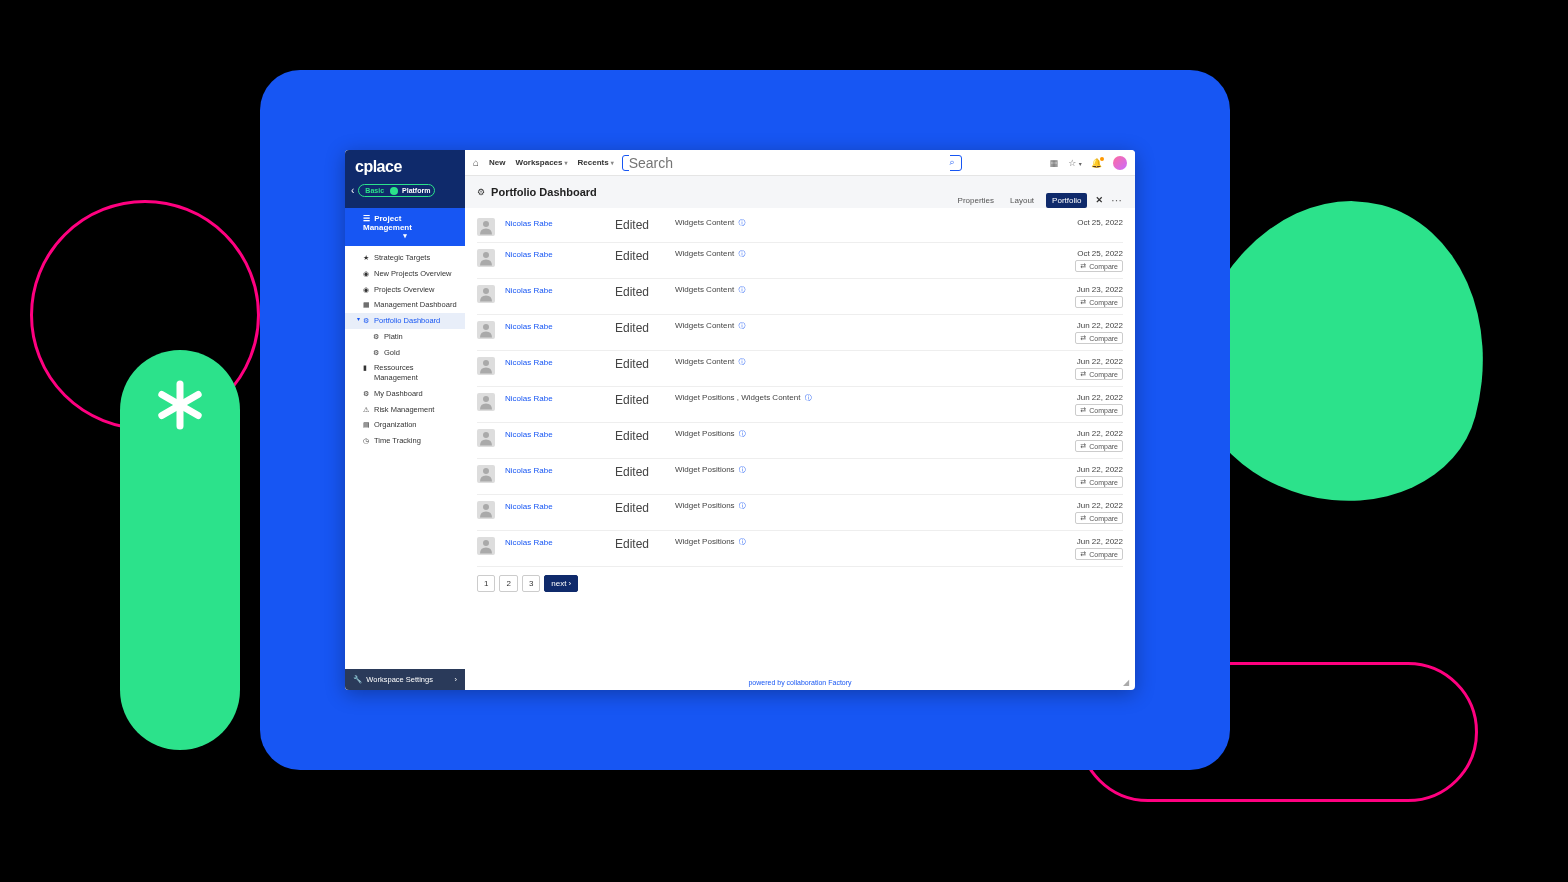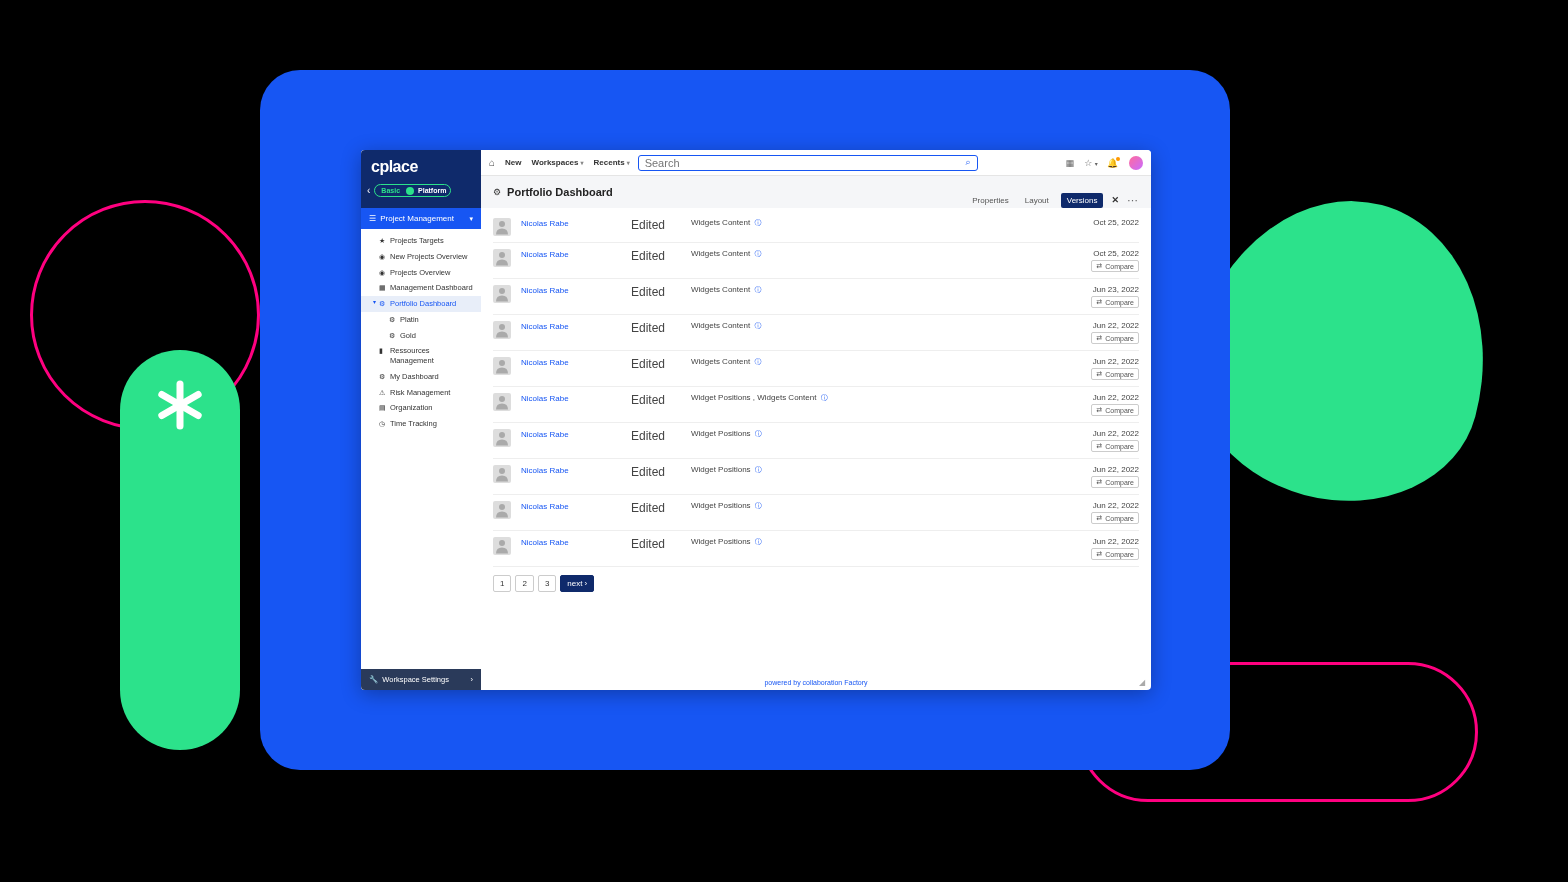--- a/index.html
+++ b/index.html
@@ -10,34 +10,34 @@
 .bg-asterisk { position: absolute; left: 145px; top: 370px; width: 70px; height: 70px; z-index: 2; }
 .bg-asterisk svg { width: 100%; height: 100%; }
 .bg-oval-pink-left { position: absolute; left: 30px; top: 200px; width: 230px; height: 230px; border: 3px solid #ff0080; border-radius: 50%; z-index: 0; }
 .bg-blob-green-right { position: absolute; right: 80px; top: 200px; width: 290px; height: 300px; background: #2ce28b; border-radius: 50% 50% 50% 50% / 60% 60% 40% 40%; z-index: 1; transform: rotate(15deg); }
 .bg-pill-pink-right { position: absolute; right: 90px; bottom: 80px; width: 400px; height: 140px; border: 3px solid #ff0080; border-radius: 80px; z-index: 2; }
 
 
 .blue-container { position: absolute; left: 260px; top: 70px; width: 970px; height: 700px; background: #1756f3; border-radius: 40px; z-index: 3; }
 
 
-.app-window { position: absolute; left: 361px; top: 150px; width: 790px; height: 540px; background: #fff; border-radius: 4px; overflow: hidden; z-index: 10; font-size: 9px; box-shadow: 0 4px 20px rgba(0,0,0,0.3); }
+.app-window { position: absolute; left: 345px; top: 150px; width: 790px; height: 540px; background: #fff; border-radius: 4px; overflow: hidden; z-index: 10; font-size: 9px; box-shadow: 0 4px 20px rgba(0,0,0,0.3); }
 
 
 .sidebar { position: absolute; left: 0; top: 0; width: 120px; height: 100%; background: #fff; }
 .sidebar-top { background: #0f2a6b; height: 58px; }
 .logo { color: #fff; font-size: 16px; font-weight: 600; padding: 8px 10px; letter-spacing: -0.5px; }
 .mode-toggle { display: flex; align-items: center; padding: 0 6px; gap: 4px; }
 .back-arrow { color: #fff; font-size: 10px; cursor: pointer; }
 .toggle-pill { display: flex; align-items: center; border: 1px solid #2ce28b; border-radius: 10px; padding: 1px 2px; gap: 2px; }
 .toggle-basic { color: #2ce28b; font-size: 7px; font-weight: bold; padding: 1px 4px; }
 .toggle-switch { width: 8px; height: 8px; background: #2ce28b; border-radius: 50%; }
 .toggle-platform { color: #fff; font-size: 7px; font-weight: bold; padding: 1px 2px; }
 
-.workspace-header { background: #1756f3; color: #fff; padding: 6px 8px; display: flex; align-items: center; justify-content: space-between; font-size: 8px; font-weight: 400; }
+.workspace-header { background: #1756f3; color: #fff; padding: 6px 18px; display: flex; align-items: center; justify-content: space-between; font-size: 8px; font-weight: 700; flex-direction: column; }
 .workspace-header .icon { margin-right: 4px; }
 .workspace-caret { font-size: 7px; }
 
 .nav-tree { padding: 4px 0; }
 .nav-item { display: flex; align-items: flex-start; padding: 3px 6px 3px 18px; font-size: 7.5px; color: #333; cursor: pointer; position: relative; line-height: 1.3; }
 .nav-item.active { background: #e8eef9; color: #1756f3; }
 .nav-item .nav-icon { margin-right: 3px; font-size: 7px; width: 8px; display: inline-block; }
 .nav-item.child { padding-left: 28px; }
 .nav-item .expand-caret { position: absolute; left: 12px; font-size: 6px; }
 
@@ -45,21 +45,21 @@
 .sidebar-footer .wrench { margin-right: 4px; }
 
 
 .main { position: absolute; left: 120px; top: 0; right: 0; height: 100%; display: flex; flex-direction: column; }
 .topbar { height: 26px; background: #fff; display: flex; align-items: center; padding: 0 8px; gap: 8px; border-bottom: 1px solid #e5e5e5; }
 .topbar-left { display: flex; align-items: center; gap: 10px; }
 .home-icon { font-size: 10px; color: #444; cursor: pointer; }
 .topbar-link { font-size: 8px; color: #333; font-weight: 600; cursor: pointer; display: flex; align-items: center; gap: 2px; justify-content: center; }
 .topbar-link .caret { font-size: 6px; color: #888; }
 .search-box { flex: 1; border: 1px solid #1756f3; border-radius: 3px; height: 16px; display: flex; align-items: center; padding: 0 6px; max-width: 340px; }
-.search-box input { border: none; outline: none; font-size: 11px; flex: 1; }
+.search-box input { border: none; outline: none; font-size: 14px; flex: 1; }
 .search-box .search-icon { color: #1756f3; font-size: 9px; }
 .topbar-right { display: flex; align-items: center; gap: 10px; margin-left: auto; }
 .topbar-icon { font-size: 9px; color: #666; cursor: pointer; position: relative; }
 .bell-dot { position: absolute; top: -1px; right: -1px; width: 4px; height: 4px; background: #ff9800; border-radius: 50%; }
 .avatar-small { width: 14px; height: 14px; border-radius: 50%; background: linear-gradient(135deg, #ff6b9d, #c96bff); }
 
 .page-header { height: 32px; background: #f5f6f8; display: flex; align-items: center; padding: 0 12px; justify-content: space-between; }
 .page-title-wrap { display: flex; align-items: center; gap: 6px; }
 .page-title-icon { font-size: 9px; color: #333; }
 .page-title { font-size: 11px; font-weight: 600; color: #222; }
@@ -122,21 +122,21 @@
         </div>
       </div>
     </div>
     <div class="workspace-header">
       <span><span class="icon">☰</span><span>Project Management</span></span>
       <span class="workspace-caret">▾</span>
     </div>
     <div class="nav-tree">
       <div class="nav-item">
           <span class="nav-icon">★</span>
-          <span>Projects Targets</span>
+          <span>Strategic Targets</span>
         </div>
       <div class="nav-item">
           <span class="nav-icon">◉</span>
           <span>New Projects Overview</span>
         </div>
       <div class="nav-item">
           <span class="nav-icon">◉</span>
           <span>Projects Overview</span>
         </div>
       <div class="nav-item">
@@ -212,21 +212,21 @@
     </div>
 
     <div class="page-header">
       <div class="page-title-wrap">
         <span class="page-title-icon">⚙</span>
         <span class="page-title">Portfolio Dashboard</span>
       </div>
       <div class="page-tabs">
         <span class="page-tab">Properties</span>
         <span class="page-tab">Layout</span>
-        <span class="page-tab active">Versions</span>
+        <span class="page-tab active">Portfolio</span>
         <span class="page-close">✕</span>
         <span class="page-more">⋯</span>
       </div>
     </div>
 
     <div class="versions-list" id="versions-container">
         <div class="version-row">
           <div class="version-avatar">
             <svg viewBox="0 0 24 24">
               <circle cx="12" cy="8" r="4" fill="#aaa"></circle>

